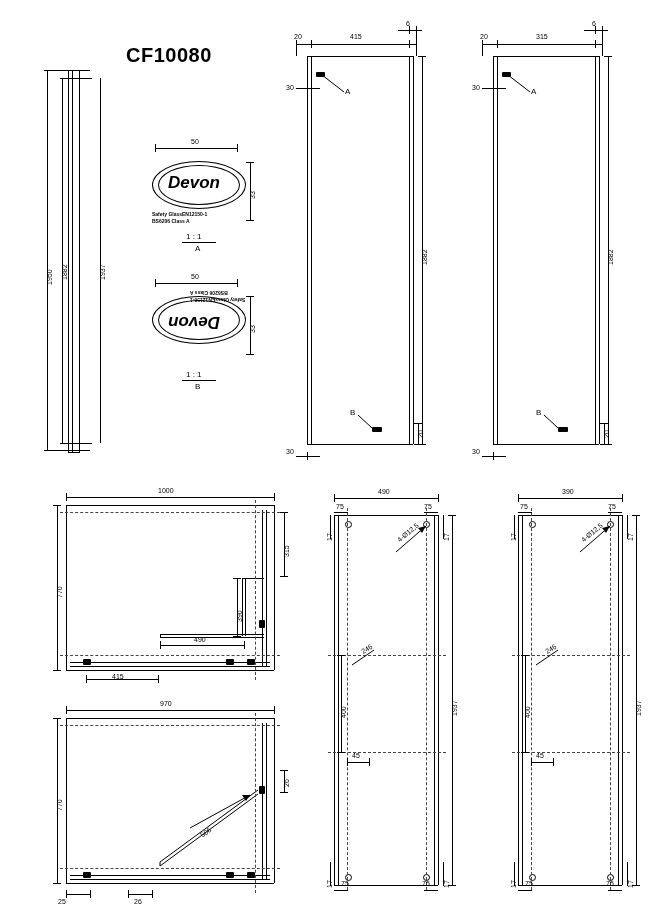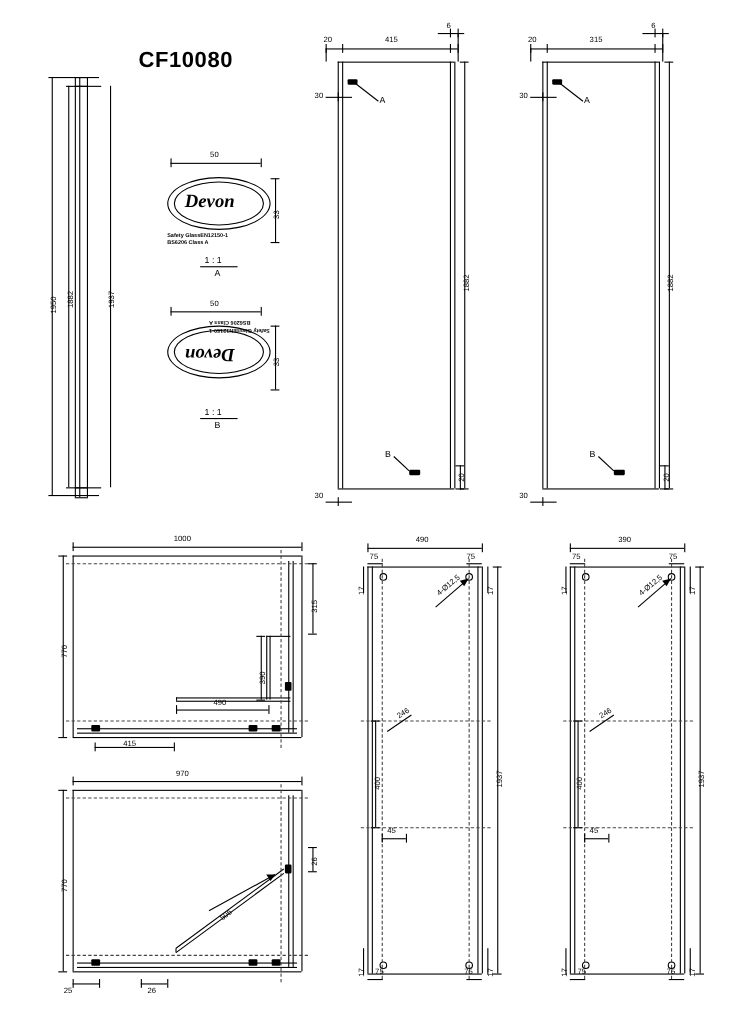--- a/index.html
+++ b/index.html
@@ -9,21 +9,21 @@
   .h{height:1px;}
   .v{width:1px;}
   .cl{position:absolute;height:0;border-top:1px dashed #444;}
   .clv{position:absolute;width:0;border-left:1px dashed #444;}
   .t{position:absolute;font-size:7px;line-height:8px;white-space:nowrap;}
   .t8{position:absolute;font-size:8px;line-height:9px;white-space:nowrap;}
   .tv{transform-origin:0 0;transform:rotate(-90deg);}
   .title{position:absolute;font-size:20px;font-weight:bold;letter-spacing:0.5px;}
   .box{position:absolute;border:1px solid #000;}
   .ell{position:absolute;border:1px solid #000;border-radius:50%;}
-  .logo{position:absolute;font-family:Liberation Serif, serif;font-style:italic;font-weight:bold;}
+  .logo{position:absolute;font-family:Liberation Sans, sans-serif;font-style:italic;font-weight:bold;}
   .flip{transform:rotate(180deg);}
   .dotl{position:absolute;background:#000;border-radius:1px;}
   svg{position:absolute;overflow:visible;}
 </style>
 </head>
 <body>
 
 <div class="sheet">
 
   <div class="title" style="left:126px;top:44px;">CF10080</div>

